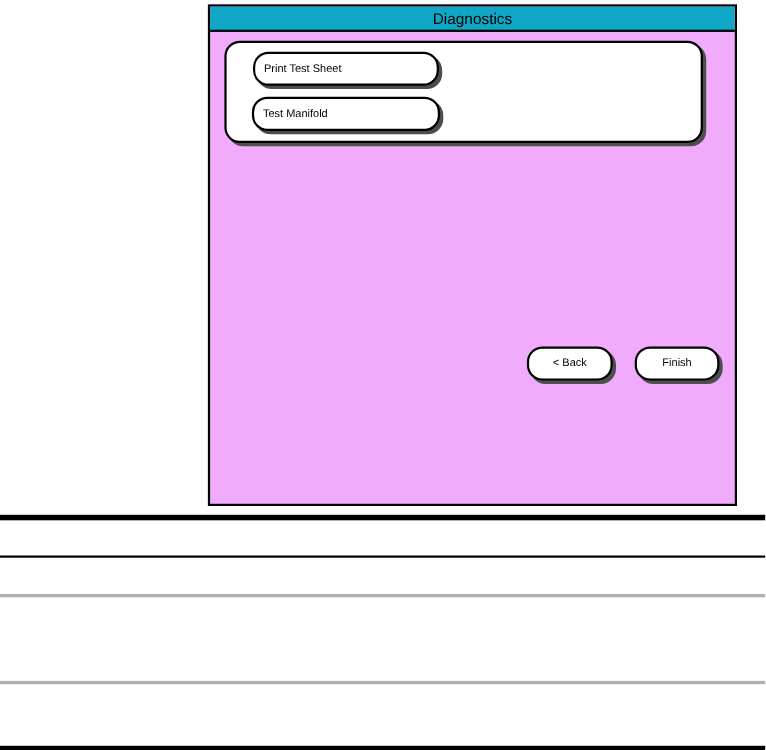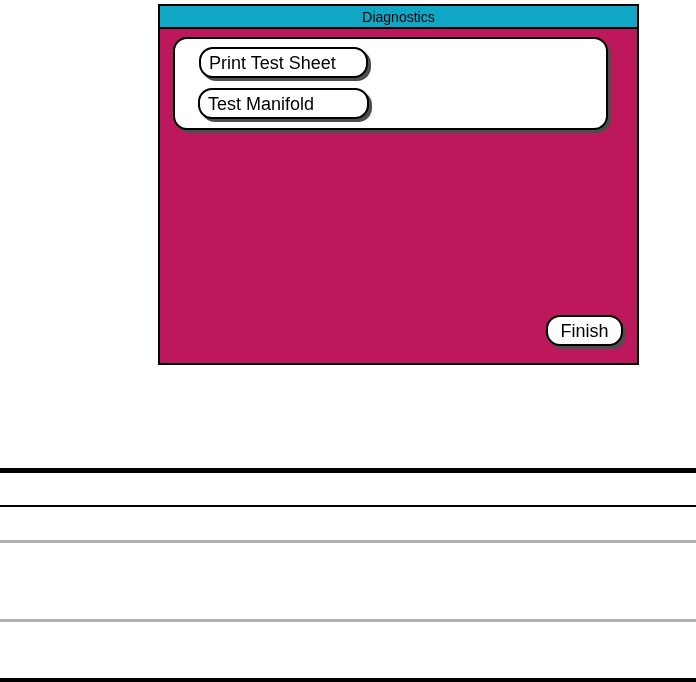--- a/index.html
+++ b/index.html
@@ -9,26 +9,26 @@
     height: 682px;
     background: #ffffff;
     overflow: hidden;
     font-family: "Liberation Sans", sans-serif;
     color: #000000;
   }
 
   
   .dialog {
     position: absolute;
-    left: 158px;
+    left: 189px;
     top: 4px;
     width: 481px;
-    height: 361px;
+    height: 456px;
     border: 2px solid #000000;
-    background: #be185d;
+    background: #f0abfc;
     box-sizing: border-box;
   }
   .titlebar {
     height: 21px;
     border-bottom: 2px solid #000000;
     display: flex;
     align-items: center;
     justify-content: center;
     font-size: 14px;
     line-height: 14px;
@@ -50,21 +50,21 @@
   .btn {
     position: absolute;
     height: 31px;
     border: 2px solid #000000;
     border-radius: 14px;
     background: #ffffff;
     box-shadow: 3px 3px 0 #4d4d4d;
     box-sizing: border-box;
     display: flex;
     align-items: center;
-    font-size: 18px;
+    font-size: 10px;
     line-height: 14px;
     color: #000000;
     cursor: pointer;
     white-space: nowrap;
   }
   .btn.left-text { justify-content: flex-start; padding-left: 8px; }
   .btn.center-text { justify-content: center; }
 
   #btn-print  { left: 39px;  top: 41px;  width: 169px; }
   #btn-dvh    { left: 273px; top: 42px;  width: 168px; }
@@ -95,20 +95,23 @@
 
     <div id="btn-print" class="btn left-text">
       <span>Print Test Sheet</span>
     </div>
 
 
     <div id="btn-home" class="btn left-text">
       <span>Test Manifold</span>
     </div>
 
+    <div id="btn-back" class="btn center-text">
+      <span>&lt; Back</span>
+    </div>
 
     <div id="btn-finish" class="btn center-text">
       <span>Finish</span>
     </div>
 
   </div>
 
   <div id="rule-1" class="rule" style="background-color: rgb(0, 0, 0);"></div>
   <div id="rule-2" class="rule" style="background-color: rgb(0, 0, 0);"></div>
   <div id="rule-3" class="rule" style="background-color: rgb(176, 176, 176);"></div>

